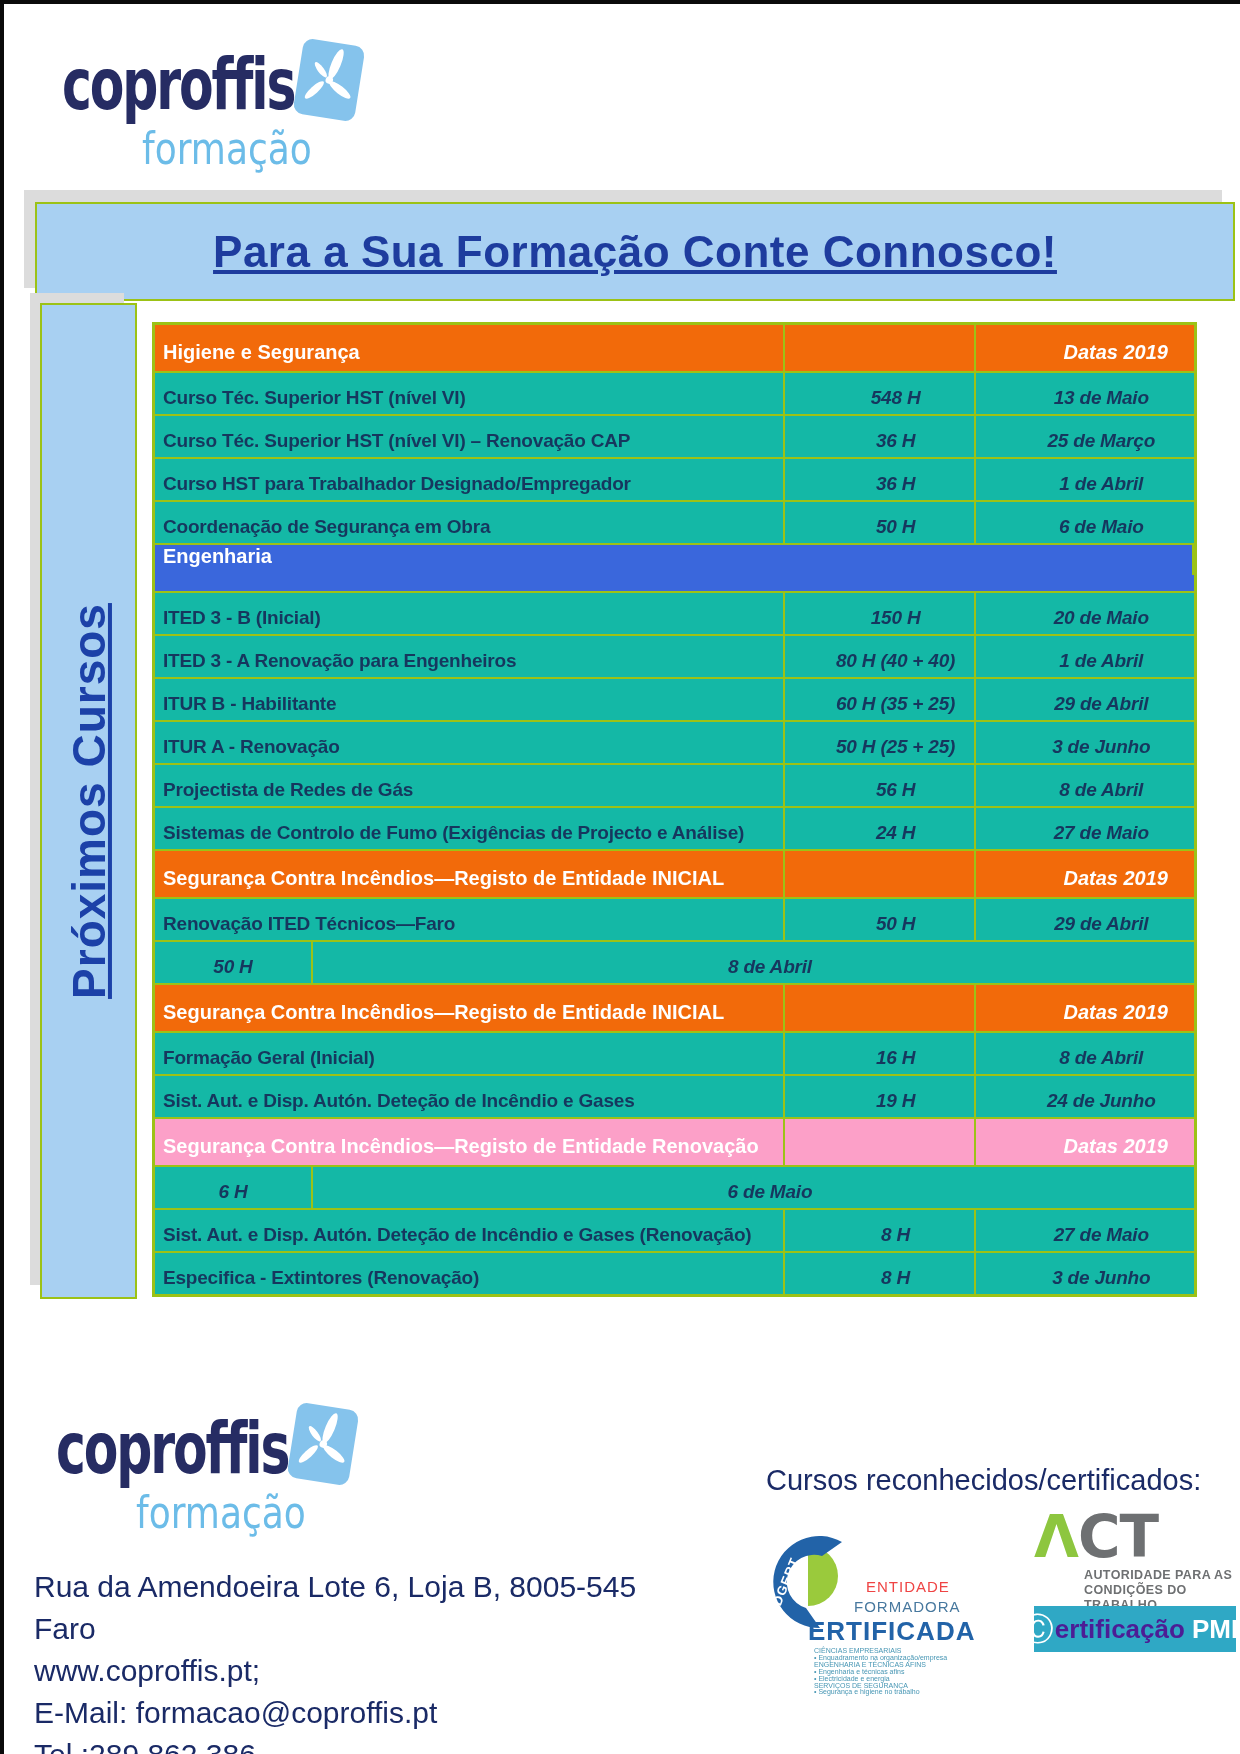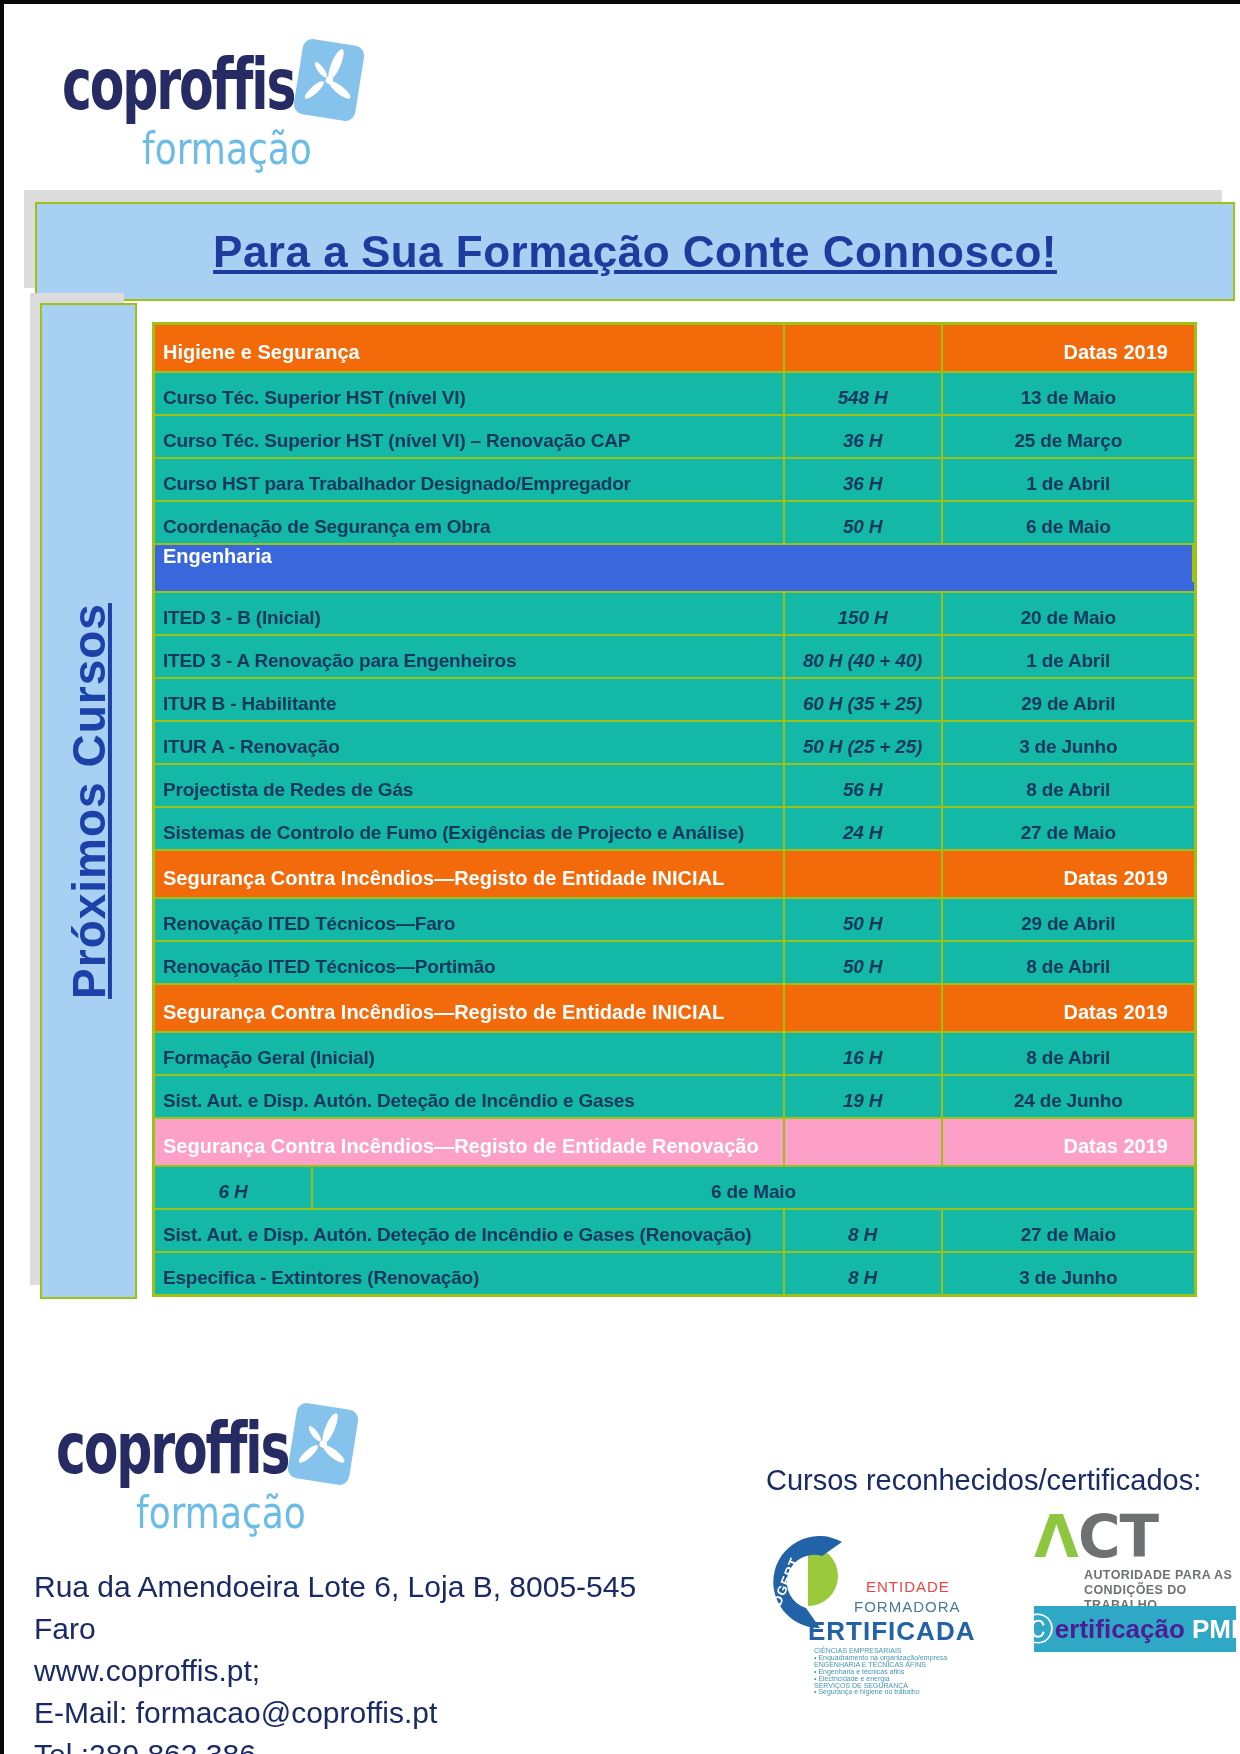--- a/index.html
+++ b/index.html
@@ -48,26 +48,26 @@
   
   .sidebar-shadow{position:absolute;left:26px;top:289px;width:94px;height:992px;background:var(--shadow);}
   .sidebar{position:absolute;left:36px;top:299px;width:93px;height:992px;background:var(--panel);
     border:2px solid var(--green);display:flex;align-items:center;justify-content:center;}
   .sidebar-label{transform:rotate(-90deg);white-space:nowrap;font-size:46px;font-weight:bold;
     color:#1c41a8;text-decoration:underline;letter-spacing:1px;}
 
   
   .course-table{position:absolute;left:148px;top:318px;width:1045px;height:975px;
     border:3px solid var(--green);display:flex;flex-direction:column;box-sizing:border-box;background:#fff;}
-  .trow{display:flex;border-top:2px solid var(--green);min-height:0;}
+  .trow{display:flex;border-top:2px solid var(--green);min-height:0;gap:33px;}
   .trow:first-child{border-top:none;}
   .tcell{display:flex;align-items:flex-end;box-sizing:border-box;min-width:0;}
   .c1{flex:0 0 60.6%;border-right:2px solid var(--green);padding:0 4px 5px 8px;}
   .c2{flex:0 0 15.2%;border-right:2px solid var(--green);justify-content:center;padding:0 2px 5px 2px;font-style:italic;}
-  .c3{flex:1 1 auto;justify-content:center;padding:12px 2px 5px 2px;}
+  .c3{flex:1 1 auto;justify-content:center;padding:12px 2px 5px 2px;font-style:italic;}
   .thead{flex:0 0 46px;color:#ffffff;}
   .thead .tcell{font-size:20px;font-weight:bold;color:#ffffff;padding-bottom:7px;}
   .thead .c3{justify-content:flex-end;padding-right:26px;}
   .tdata{flex:1 1 0;background:#14b8a6;}
   .tdata .tcell{font-size:19px;font-weight:bold;color:var(--navy);letter-spacing:-0.2px;}
 
   
   .contact{position:absolute;left:30px;top:1562px;width:640px;color:var(--contact);
     font-size:30px;font-weight:500;line-height:42px;}
   .cert-heading{position:absolute;left:762px;top:1460px;font-size:29px;color:var(--contact);}
@@ -188,21 +188,20 @@
         <div class="tcell c1">Segurança Contra Incêndios—Registo de Entidade INICIAL</div>
         <div class="tcell c2"></div>
         <div class="tcell c3">Datas 2019</div>
       </div>
       <div class="trow tdata">
         <div class="tcell c1">Renovação ITED Técnicos—Faro</div>
         <div class="tcell c2">50 H</div>
         <div class="tcell c3">29 de Abril</div>
       </div>
       <div class="trow tdata">
-        <div class="tcell c1">Renovação ITED Técnicos—Portimão</div>
         <div class="tcell c2">50 H</div>
         <div class="tcell c3">8 de Abril</div>
       </div>
       <div class="trow thead" style="background: rgb(242, 106, 10);">
         <div class="tcell c1">Segurança Contra Incêndios—Registo de Entidade INICIAL</div>
         <div class="tcell c2"></div>
         <div class="tcell c3">Datas 2019</div>
       </div>
       <div class="trow tdata">
         <div class="tcell c1">Formação Geral (Inicial)</div>

